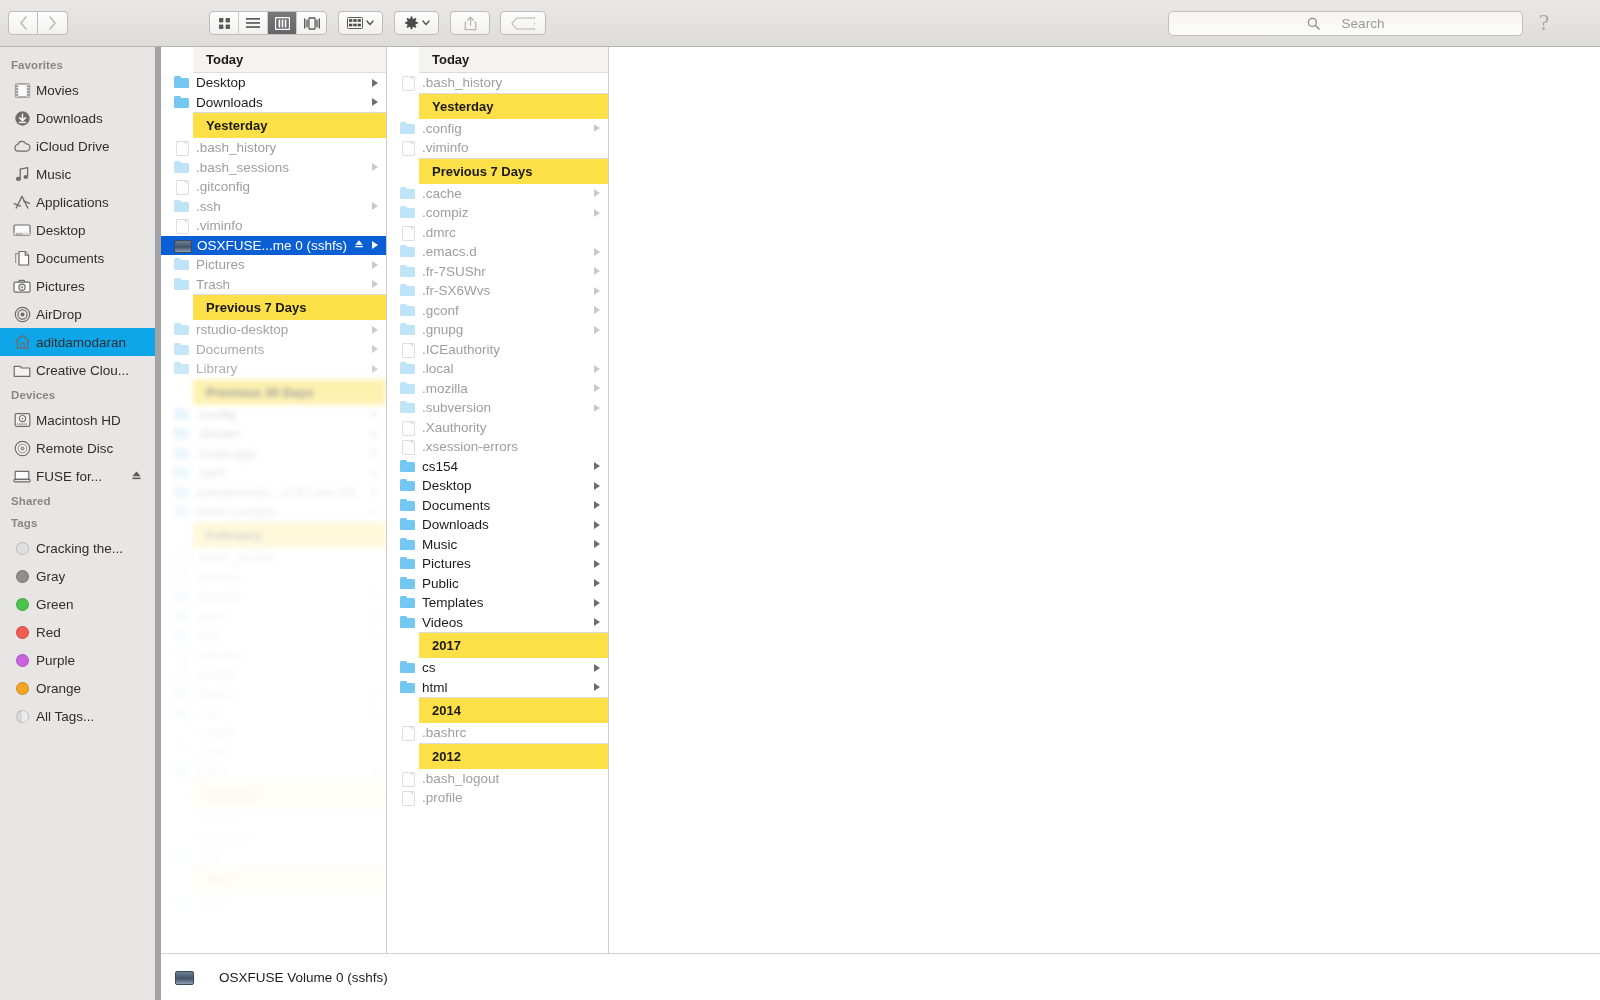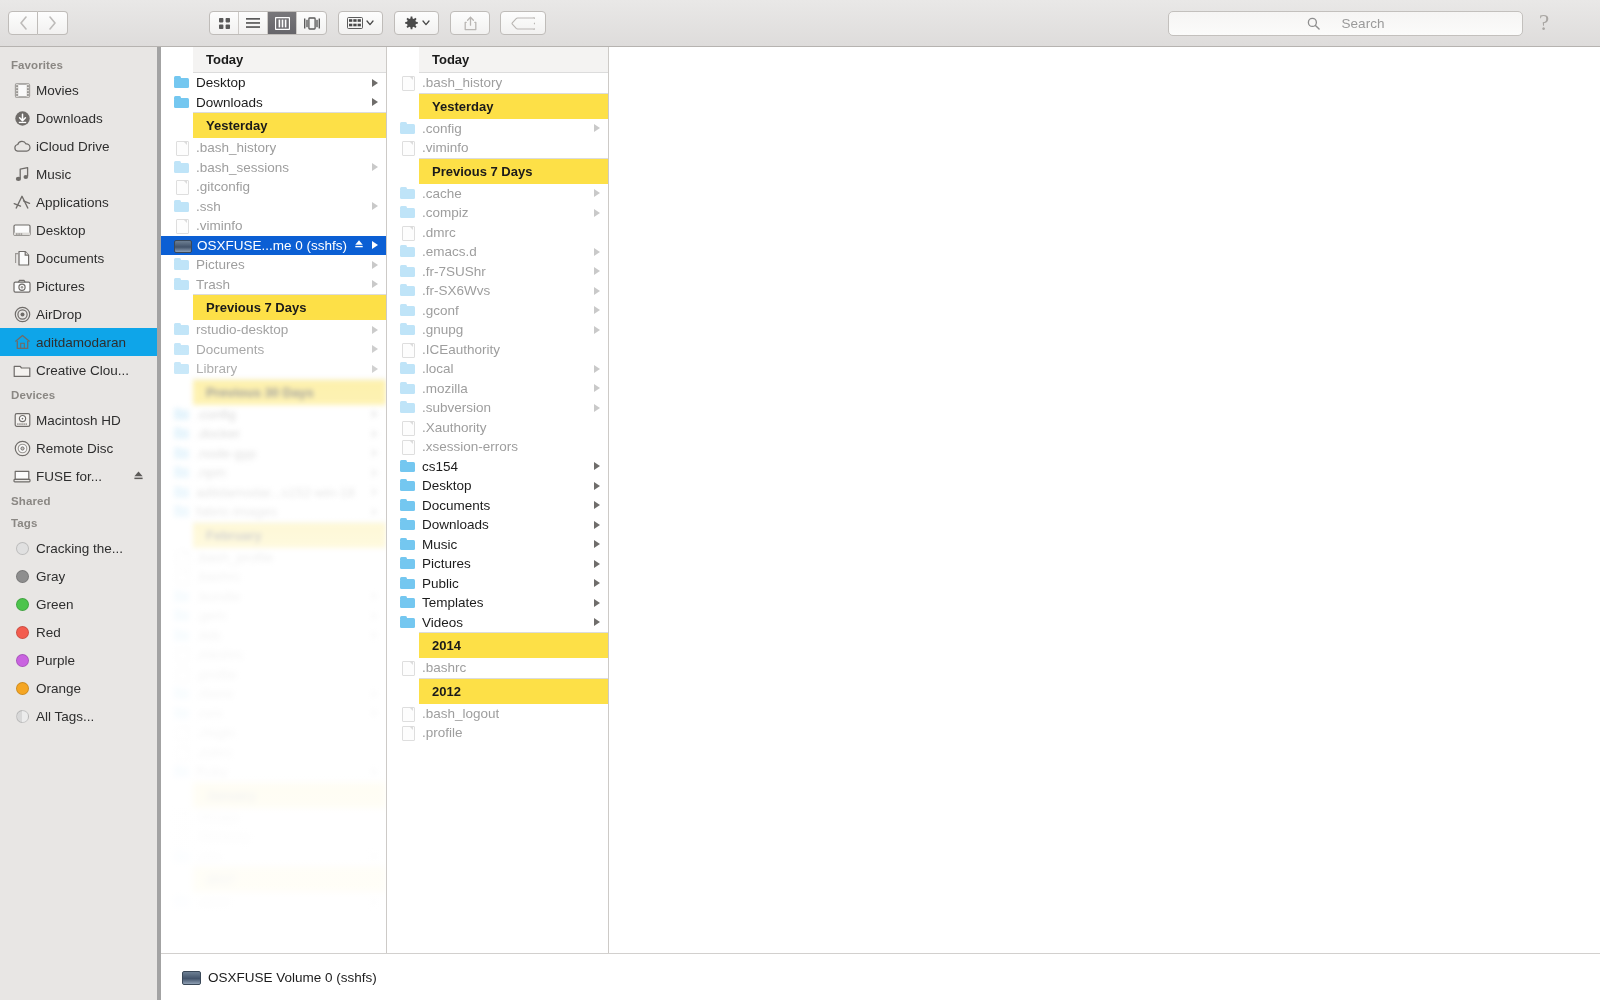--- a/index.html
+++ b/index.html
@@ -61,21 +61,21 @@
   #search-wrap .ph{ color:#9a9a9a; font-size:13.5px; }
   #help-btn{
     position:absolute; left:1532px; top:11px; width:24px; height:24px;
     display:flex; align-items:center; justify-content:center;
     color:#a9a6a3; font-size:23px; font-family:"Liberation Serif", serif;
   }
 
   
   #sidebar{
     position:absolute; left:0; top:47px; width:161px; height:953px;
-    background:#e8e6e4; border-right:4px solid #a3a3a3;
+    background:#e8e6e4; border-right:6px solid #a3a3a3;
     padding-top:7px; overflow:hidden;
   }
   .sb-head{
     font-size:11.5px; font-weight:bold; color:#8a8783;
     padding:5px 0 5px 11px; letter-spacing:0.1px;
   }
   .sb-item{
     height:28px; display:flex; align-items:center;
     padding-left:13px; gap:5px; color:#2e2e2e; font-size:13.5px;
     position:relative;
@@ -156,21 +156,21 @@
   .ic.drive::before{
     content:""; position:absolute; left:0; top:2px; width:16px; height:11px;
     background:linear-gradient(to bottom,#6d7f93 0%,#42536a 55%,#8fa0b4 100%);
     border-radius:2px; border:1px solid #3a4858;
   }
 
   
   #statusbar{
     position:absolute; left:161px; top:953px; width:1439px; height:47px;
     background:#ffffff; border-top:1px solid #d2d0ce;
-    display:flex; align-items:center; padding-left:21px; gap:9px;
+    display:flex; align-items:center; padding-left:14px; gap:27px;
     font-size:13.5px; color:#1c1c1c;
   }
   #statusbar .sbdrive{
     width:17px; height:15px; position:relative;
   }
   #statusbar .sbdrive::before{
     content:""; position:absolute; left:0; top:1px; width:17px; height:12px;
     background:linear-gradient(to bottom,#6d7f93 0%,#42536a 55%,#8fa0b4 100%);
     border-radius:2px; border:1px solid #3a4858;
   }
@@ -821,20 +821,33 @@
           <span class="nm">Templates</span>
           <span class="arrow"></span>
         </div>
         <div class="row">
           <span class="ic folder"></span>
           <span class="nm">Videos</span>
           <span class="arrow"></span>
         </div>
       </div>
       <div>
+        <div class="grp-head plain">2017</div>
+        <div class="row">
+          <span class="ic folder"></span>
+          <span class="nm">cs</span>
+          <span class="arrow"></span>
+        </div>
+        <div class="row">
+          <span class="ic folder"></span>
+          <span class="nm">html</span>
+          <span class="arrow"></span>
+        </div>
+      </div>
+      <div>
         <div class="grp-head plain">2014</div>
         <div class="row dim">
           <span class="ic doc"></span>
           <span class="nm">.bashrc</span>
         </div>
       </div>
       <div>
         <div class="grp-head plain">2012</div>
         <div class="row dim">
           <span class="ic doc"></span>

